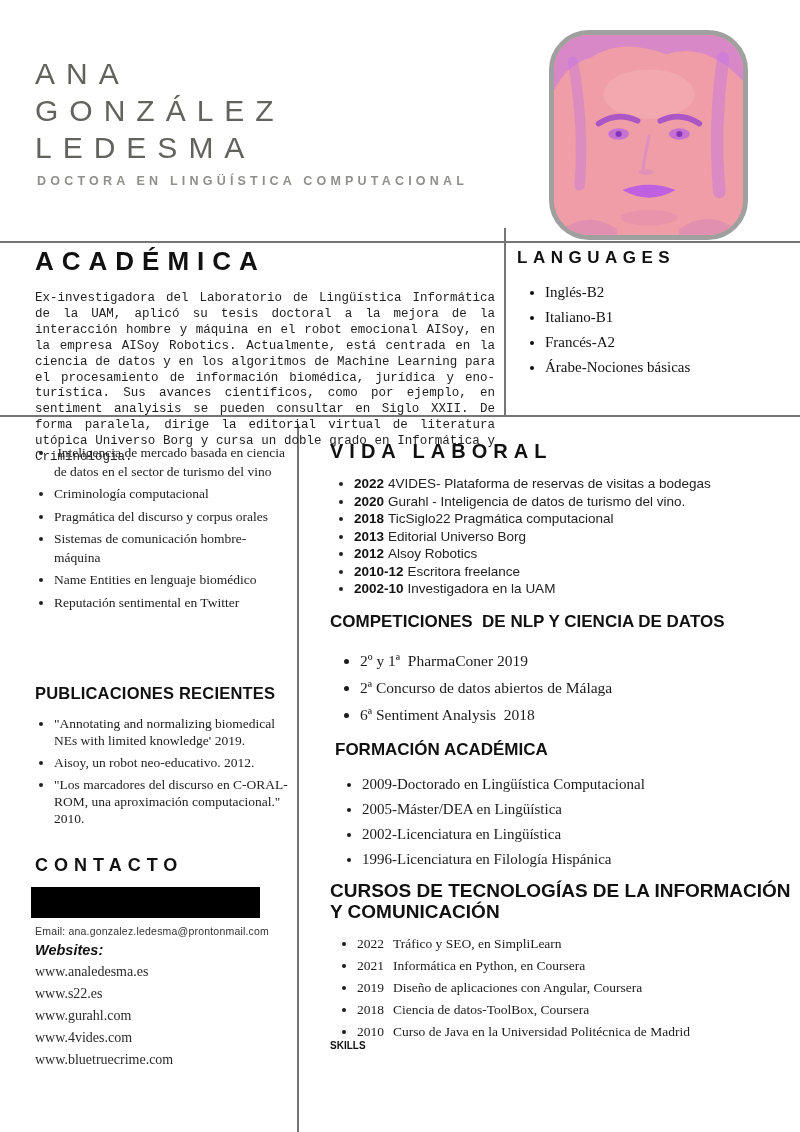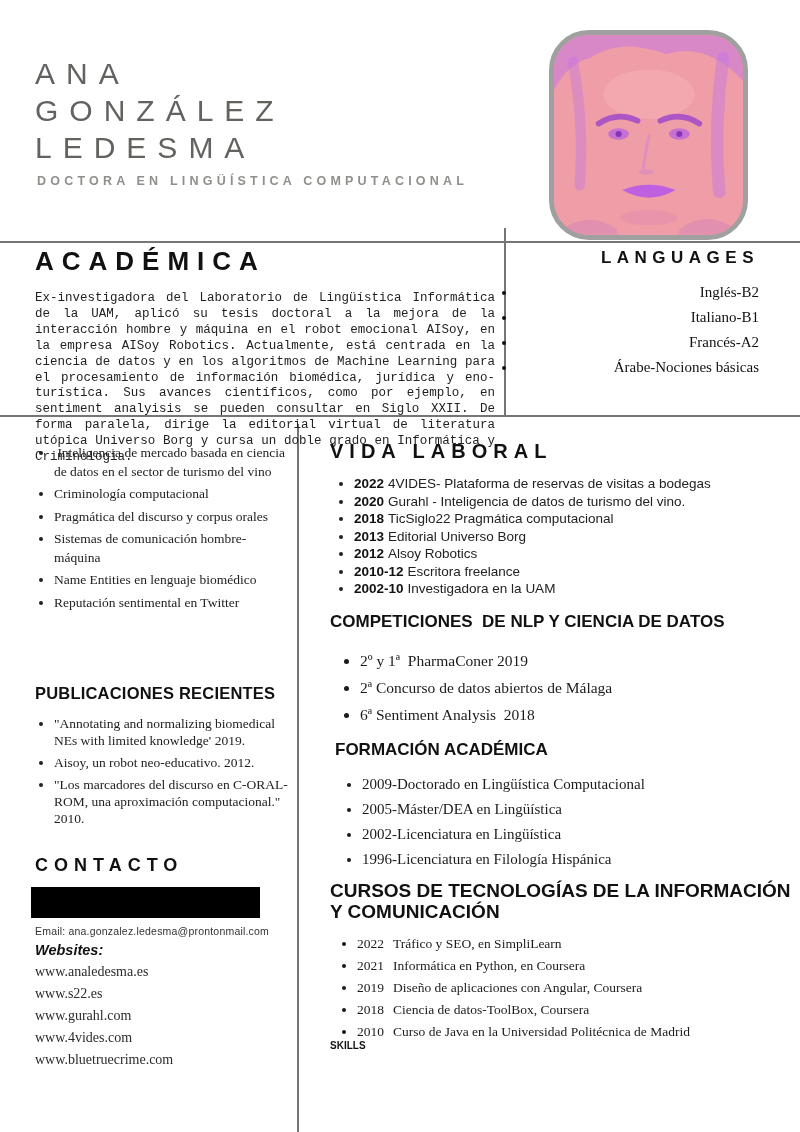--- a/index.html
+++ b/index.html
@@ -35,21 +35,21 @@
   .h-vida { font-size:20px; letter-spacing:6px; }
   .h-comp { font-size:17px; white-space:pre-wrap; }
   .h-form { font-size:17px; }
   .h-cursos { font-size:19px; line-height:21px; }
   .h-skills { font-size:10px; }
   
   section { position:absolute; }
   .sec-sintesis { left:35px; top:246px; width:460px; }
   .sec-sintesis p { margin-top:14px; font-family:Liberation Mono, monospace;
     font-size:12.5px; line-height:15.9px; text-align:justify; color:#222; }
-  .sec-languages { left:489px; top:248px; width:270px;text-align:right; }
+  .sec-languages { left:517px; top:248px; width:270px; }
   .sec-areas { left:35px; top:430px; width:255px; }
   .sec-publicaciones { left:35px; top:684px; width:255px; }
   .sec-contacto { left:35px; top:855px; width:255px; }
   .sec-vida { left:330px; top:440px; width:462px; }
   .sec-comp { left:330px; top:612px; width:462px; }
   .sec-form { left:335px; top:740px; width:460px; }
   .sec-cursos { left:330px; top:880px; width:470px; }
   .sec-skills { left:326px; top:1040px; width:445px; }
   
   ul { list-style:disc outside; }

